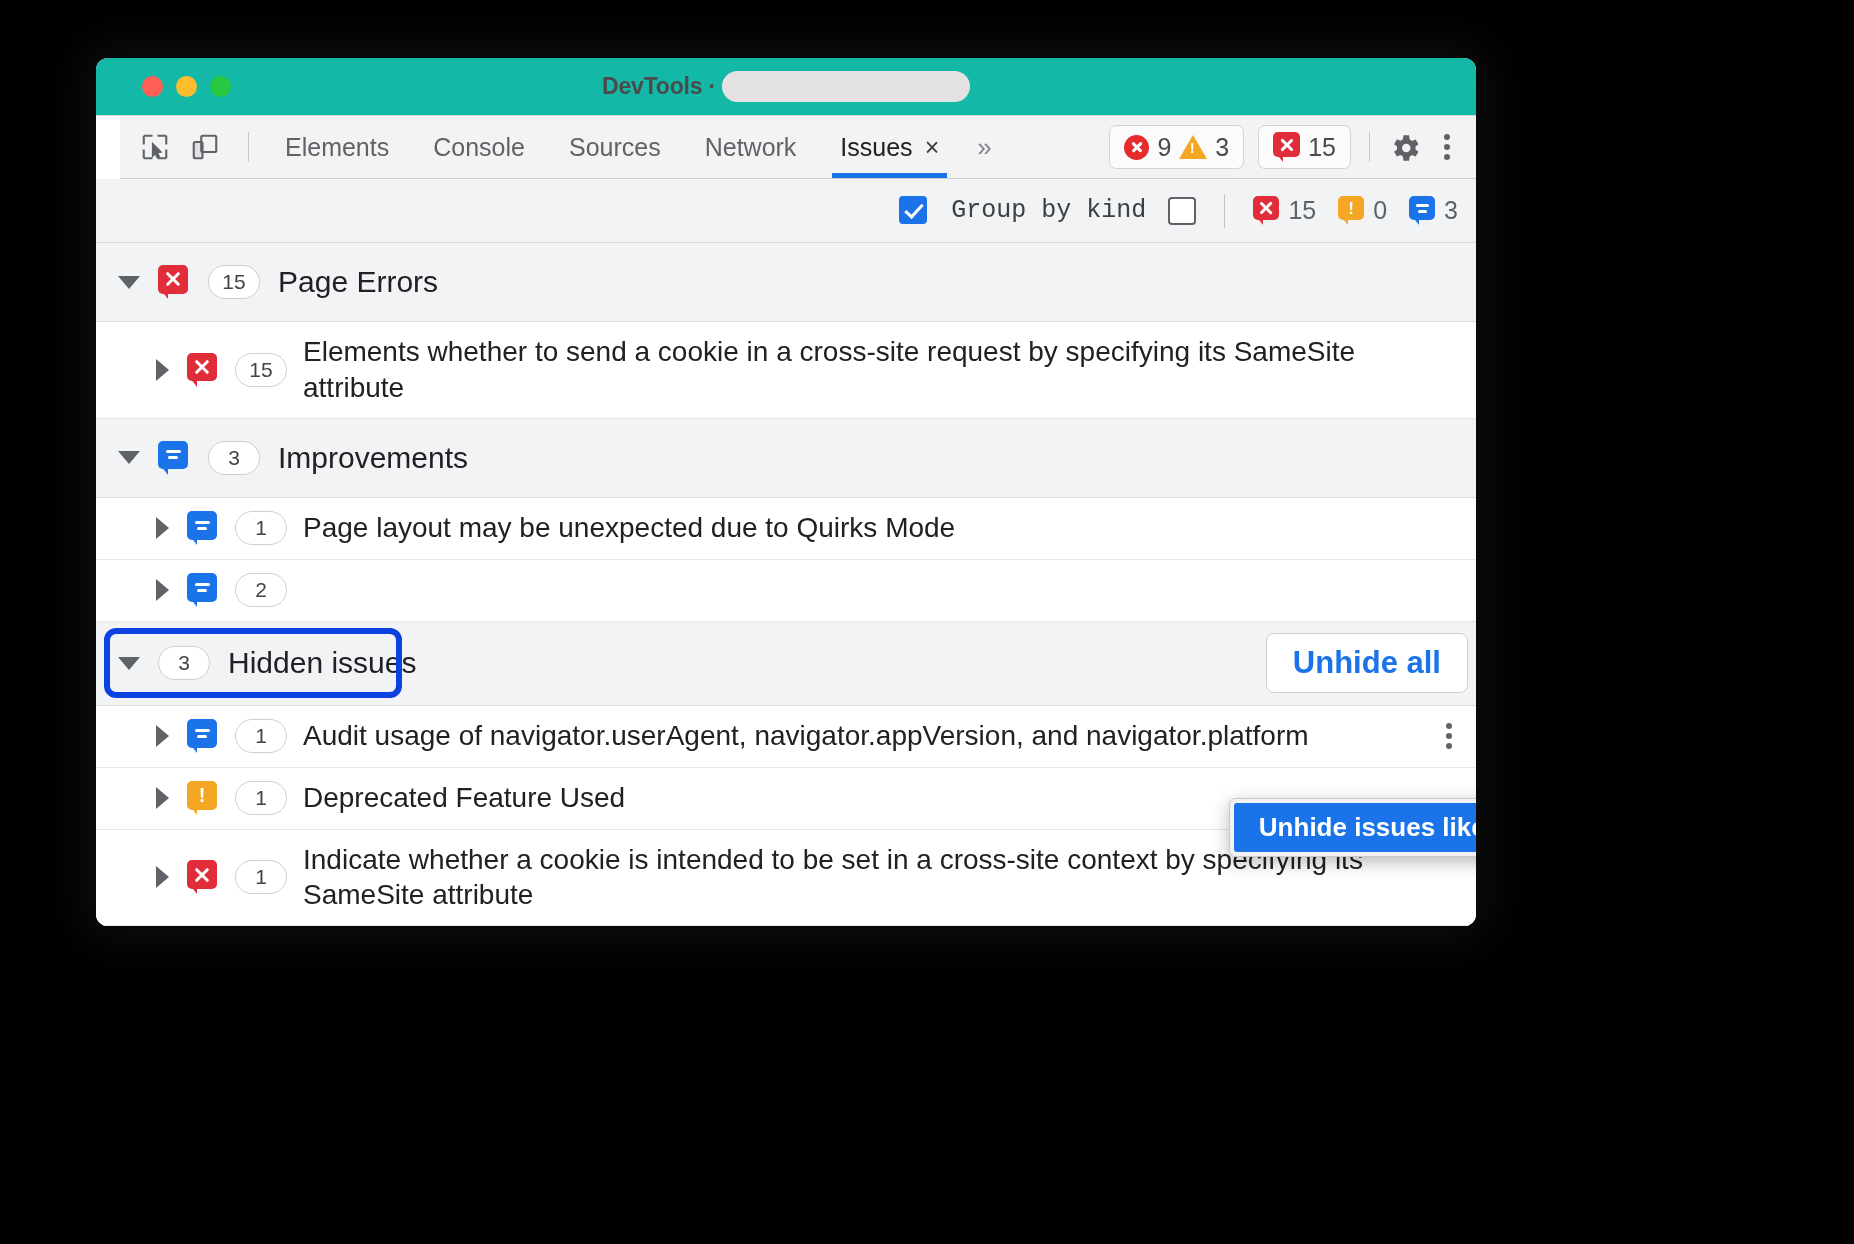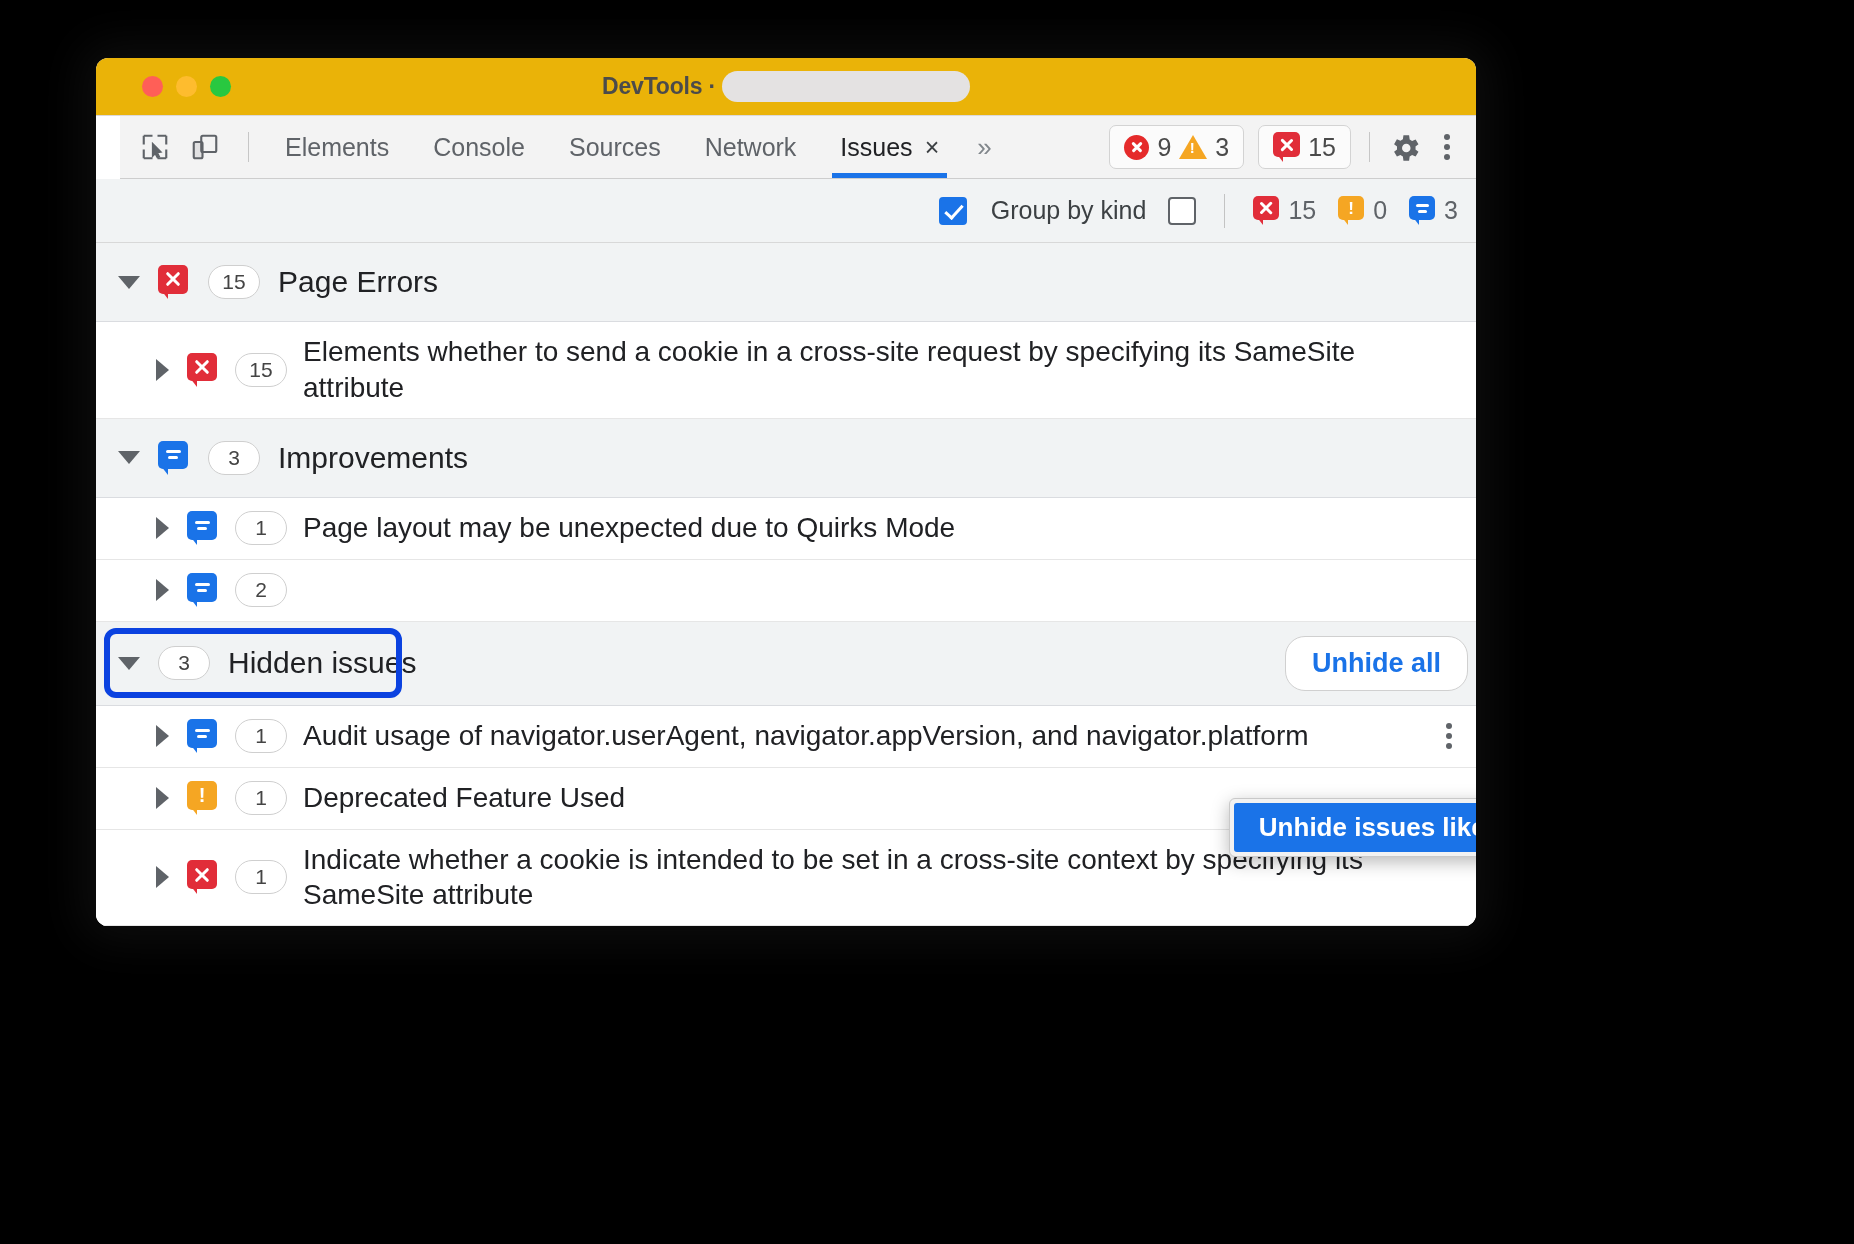--- a/index.html
+++ b/index.html
@@ -21,21 +21,21 @@
     width: 1380px; height: 868px;
     background: #ffffff;
     border-radius: 12px;
     box-shadow: 0 0 46px 16px rgba(255,255,255,0.05);
     overflow: hidden;
     display: flex; flex-direction: column;
   }
   
   .titlebar {
     height: 58px;
-    background: #eab308;
+    background: #14b8a6;
     border-bottom: 1px solid #dcd9d9;
     display: flex; align-items: center;
     position: relative;
     flex: 0 0 auto;
     padding-left: 26px;
   }
   .traffic { display: flex; gap: 13px; padding-left: 20px; }
   .dot { width: 21px; height: 21px; border-radius: 50%; }
   .dot.red { background: #ff5f57; }
   .dot.yellow { background: #febc2e; }
@@ -153,21 +153,21 @@
   .kebab { display:flex; flex-direction:column; gap:4px; padding: 0 10px; }
   .kebab b { width:6px; height:6px; border-radius:50%; background:#5f6368; display:block;}
   
   .filterbar {
     height: 64px; background: #f1f3f4;
     border-bottom: 1px solid #d8d8d8;
     display: flex; align-items: center; justify-content: flex-end;
     gap: 22px; padding-right: 18px;
     flex: 0 0 auto;
   }
-  .cbx-wrap { display: flex; align-items: center; gap: 24px; }
+  .cbx-wrap { display: flex; gap: 24px; font-family: Liberation Mono, monospace; }
   .cbx {
     width: 28px; height: 28px; border-radius: 4px;
     border: 2.5px solid #5f6368; background: #fff;
     position: relative; flex: 0 0 auto;
   }
   .cbx.checked { background: #1a73e8; border-color: #1a73e8; }
   .cbx.checked::after {
     content:""; position:absolute; left: 8px; top: 2px;
     width: 7px; height: 15px;
     border: solid #fff; border-width: 0 3px 3px 0;
@@ -223,23 +223,23 @@
   .focus-ring {
     position: absolute;
     left: 8px; top: 6px;
     width: 298px; height: 70px;
     border: 6px solid #0b42e0;
     border-radius: 12px;
     pointer-events: none;
   }
   .unhide-all {
     margin-left: auto; margin-right: 8px;
-    border: 1px solid #d0d0d0; border-radius: 20px;
+    border: 1px solid #d0d0d0; border-radius: 8px;
     background: #fff; color: #1a73e8;
-    font-size: 27px; font-weight: bold;
+    font-size: 31px; font-weight: bold;
     padding: 11px 26px;
     font-family: "Liberation Sans", sans-serif;
   }
   
   .ctx-menu {
     position: absolute;
     left: 1133px; top: 740px;
     width: 340px;
     background: #f2f2f2;
     border: 1px solid #c9c9c9;

